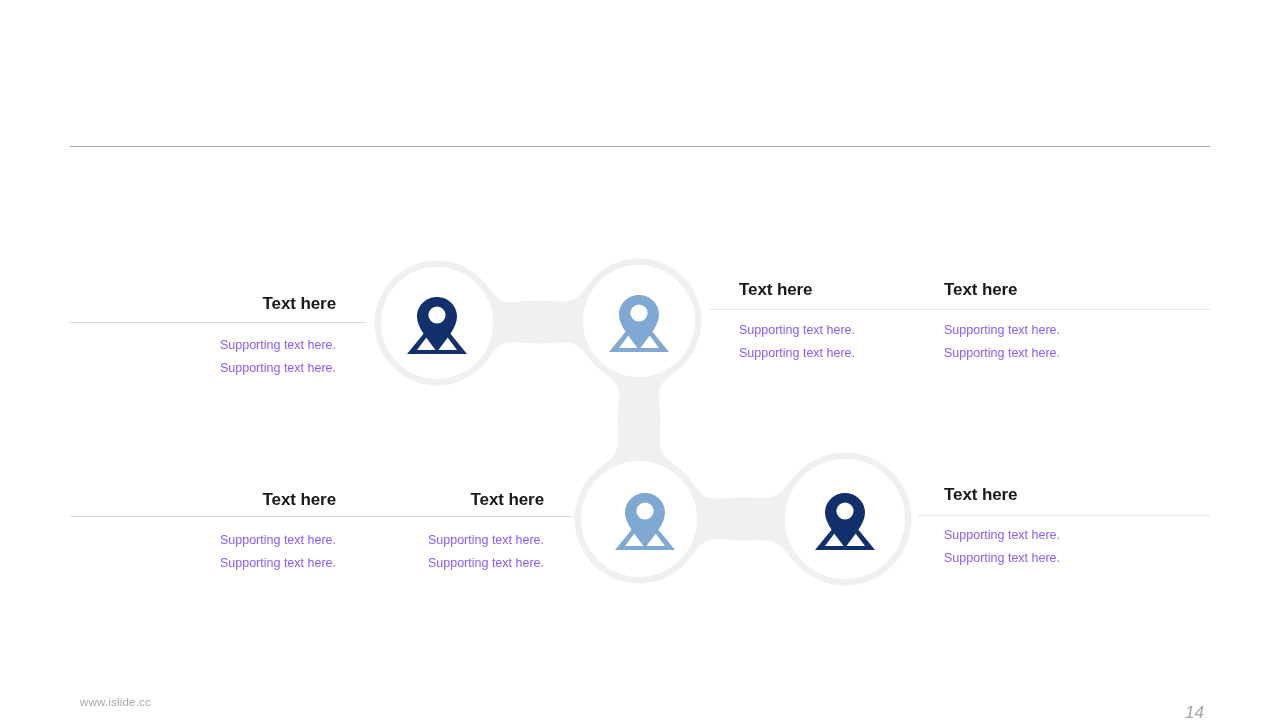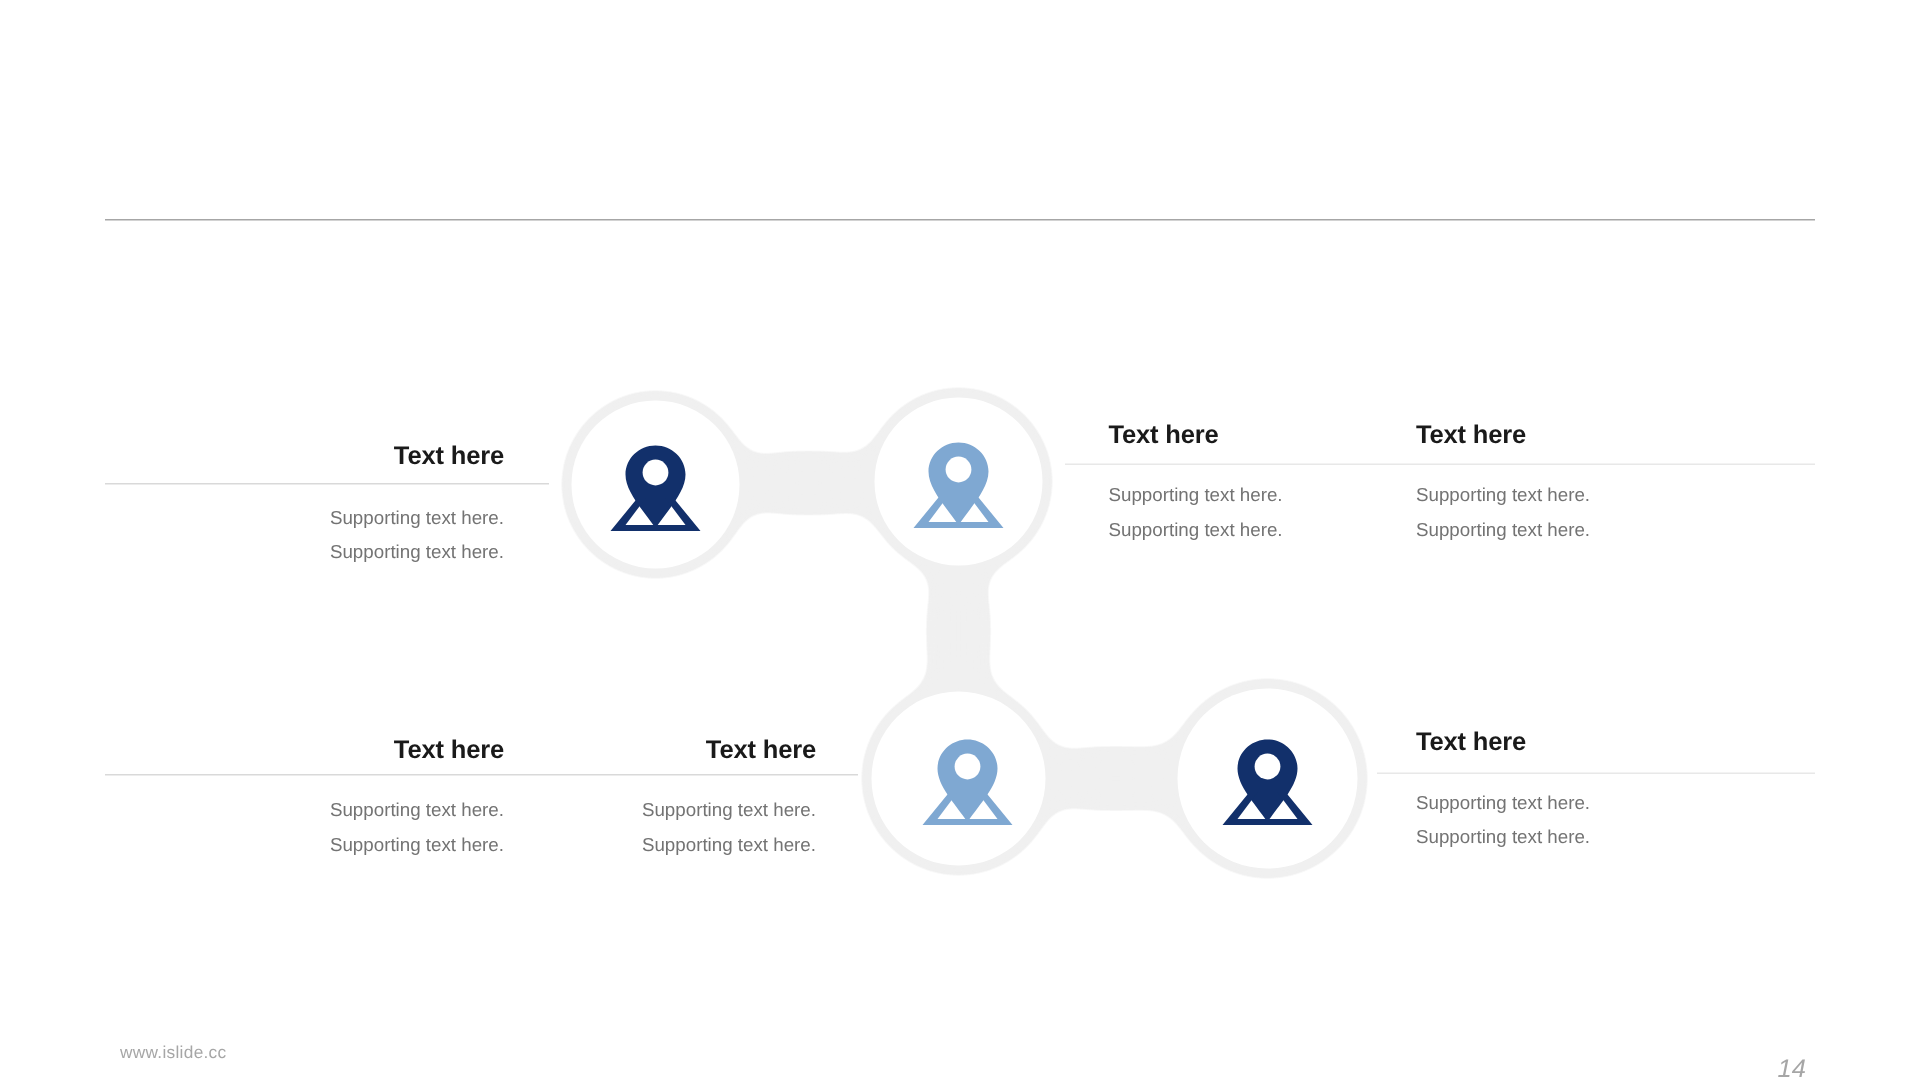--- a/index.html
+++ b/index.html
@@ -57,21 +57,21 @@
     white-space: nowrap;
     margin: 0;
   }
   .block .rule {
     height: 1px;
     background: #d9d9d9;
     margin: 0;
   }
   .block .support {
     font-size: 12.5px;
-    color: #737373;
+    color: #8b5cf6;
     line-height: 23px;
     white-space: nowrap;
     margin: 0;
   }
   .block.align-right { text-align: right; }
   .block.align-left  { text-align: left; }
 
   .block .body { padding-top: 11px; }
 
   

